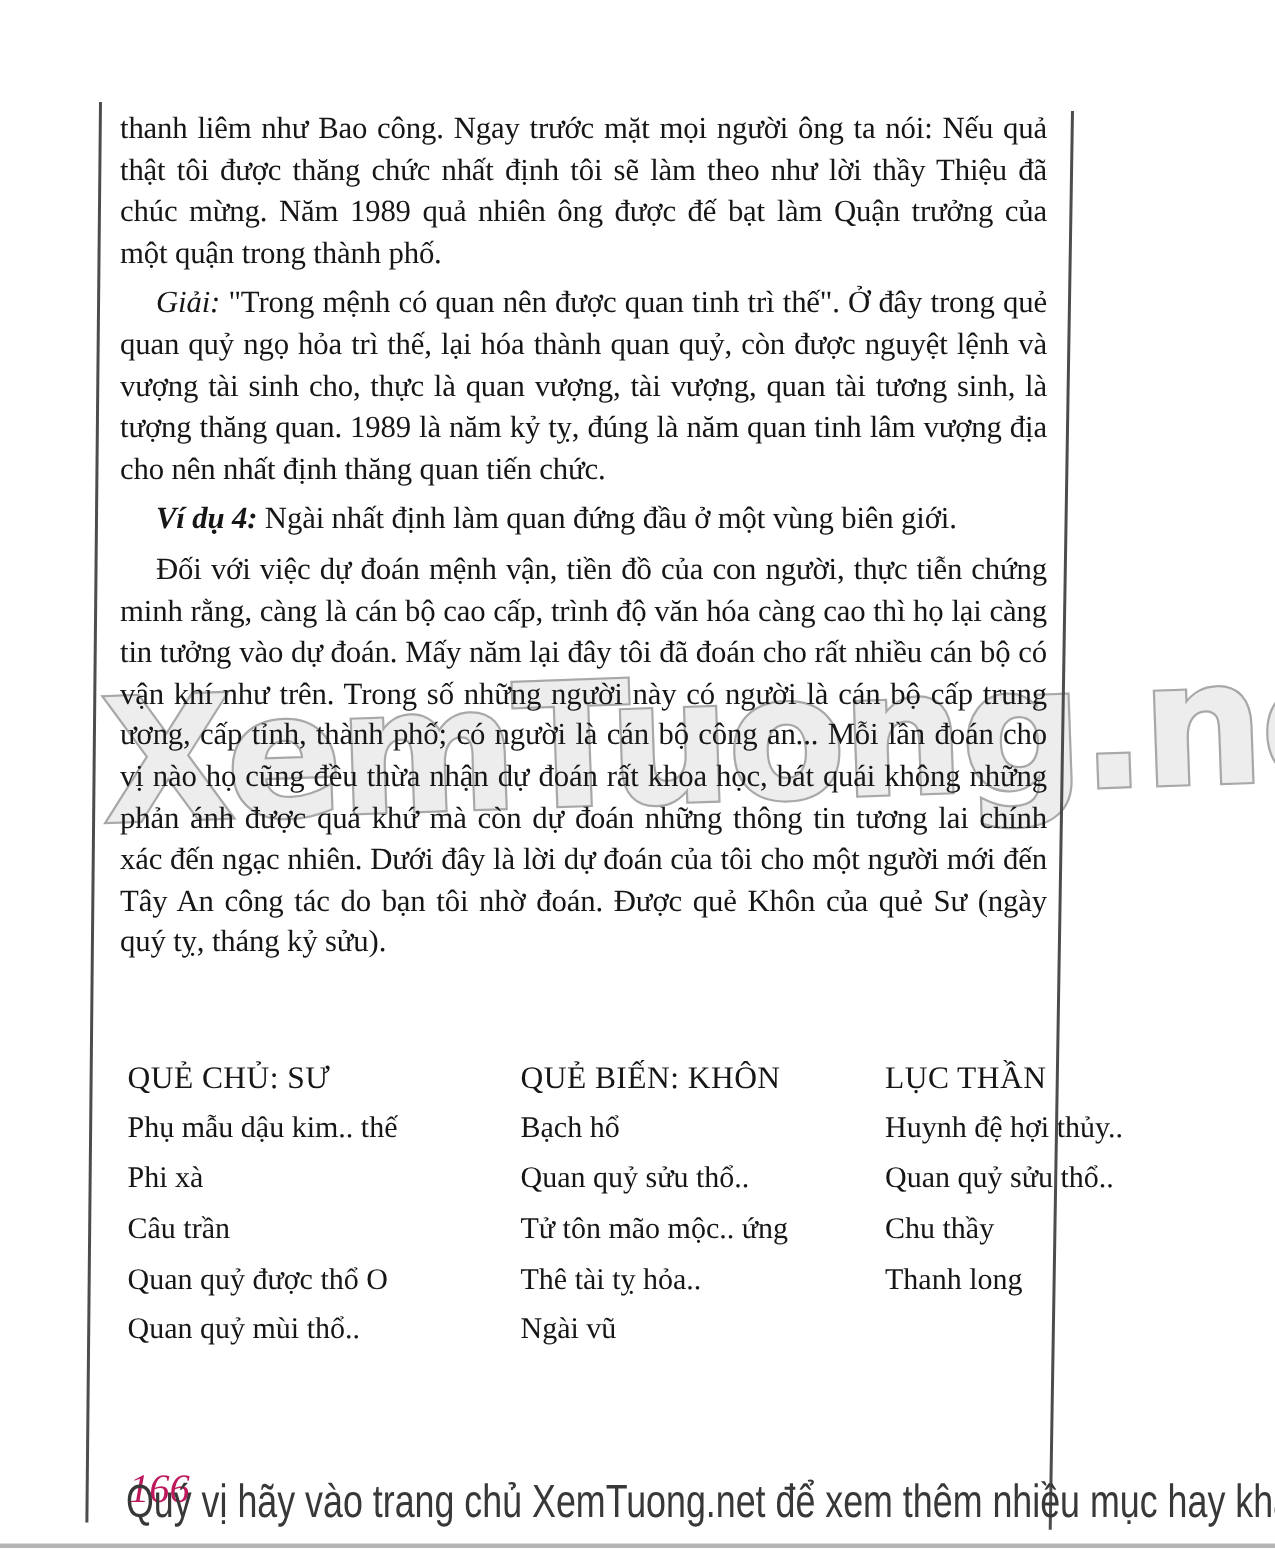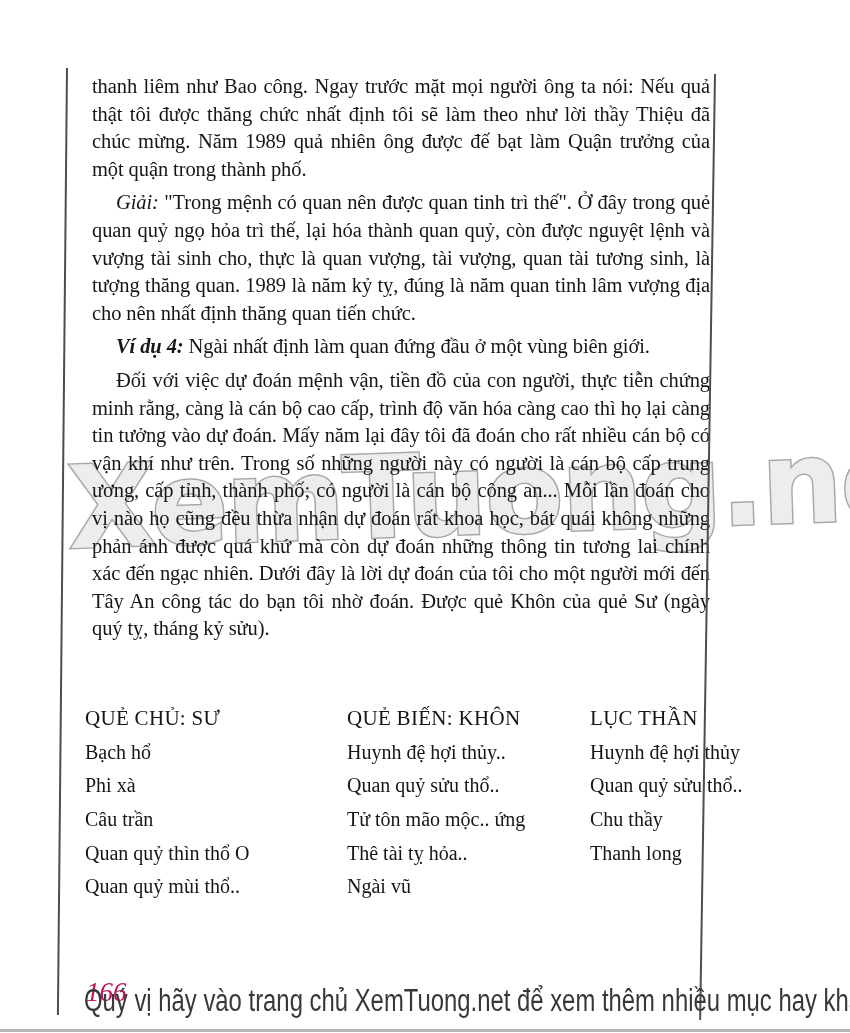--- a/index.html
+++ b/index.html
@@ -42,21 +42,21 @@
     letter-spacing: -2px;
     white-space: nowrap;
     color: #ededed;
     -webkit-text-stroke: 3px #a8a8a8;
     paint-order: stroke fill;
     transform: rotate(-2deg);
     transform-origin: left center;
     z-index: 1;
   }
   .text-block {
-    position: absolute; left: 92px; top: 73px;
+    position: absolute; left: 80px; top: 73px;
     width: 618px;
     font-size: 20.5px; line-height: 27.6px;
     text-align: justify;
     letter-spacing: -0.1px;
     z-index: 2;
   }
   .para { margin: 0 0 6px 0; }
   .para.indent { text-indent: 24px; }
   .lead-italic { font-style: italic; }
   .lead-bold-italic { font-style: italic; font-weight: bold; }
@@ -107,34 +107,34 @@
     <p class="para indent"><span class="lead-bold-italic">Ví dụ 4:</span><span> Ngài nhất định làm quan đứng đầu ở một vùng biên giới.</span></p>
 
     <p class="para indent"><span>Đối với việc dự đoán mệnh vận, tiền đồ của con người, thực tiễn chứng minh rằng, càng là cán bộ cao cấp, trình độ văn hóa càng cao thì họ lại càng tin tưởng vào dự đoán. Mấy năm lại đây tôi đã đoán cho rất nhiều cán bộ có vận khí như trên. Trong số những người này có người là cán bộ cấp trung ương, cấp tỉnh, thành phố; có người là cán bộ công an... Mỗi lần đoán cho vị nào họ cũng đều thừa nhận dự đoán rất khoa học, bát quái không những phản ánh được quá khứ mà còn dự đoán những thông tin tương lai chính xác đến ngạc nhiên. Dưới đây là lời dự đoán của tôi cho một người mới đến Tây An công tác do bạn tôi nhờ đoán. Được quẻ Khôn của quẻ Sư (ngày quý tỵ, tháng kỷ sửu).</span></p>
   </div>
 
   <div class="hex-table">
     <div class="th">QUẺ CHỦ: SƯ</div>
     <div class="th">QUẺ BIẾN: KHÔN</div>
     <div class="th">LỤC THẦN</div>
 
+    <div>Phụ mẫu dậu kim.. thế</div>
     <div>Bạch hổ</div>
 
     <div>Huynh đệ hợi thủy..</div>
-    <div>Huynh đệ hợi thủy</div>
     <div>Phi xà</div>
 
     <div>Quan quỷ sửu thổ..</div>
     <div>Quan quỷ sửu thổ..</div>
     <div>Câu trần</div>
 
     <div>Tử tôn mão mộc.. ứng</div>
     <div>Chu thầy</div>
 
-    <div>Quan quỷ thìn thổ O</div>
+    <div>Quan quỷ được thổ O</div>
     <div>Thê tài tỵ hỏa..</div>
     <div>Thanh long</div>
 
     <div>Quan quỷ mùi thổ..</div>
     <div>Ngài vũ</div>
   </div>
 
   <div class="page-number">166</div>
 
   <div class="footer">

